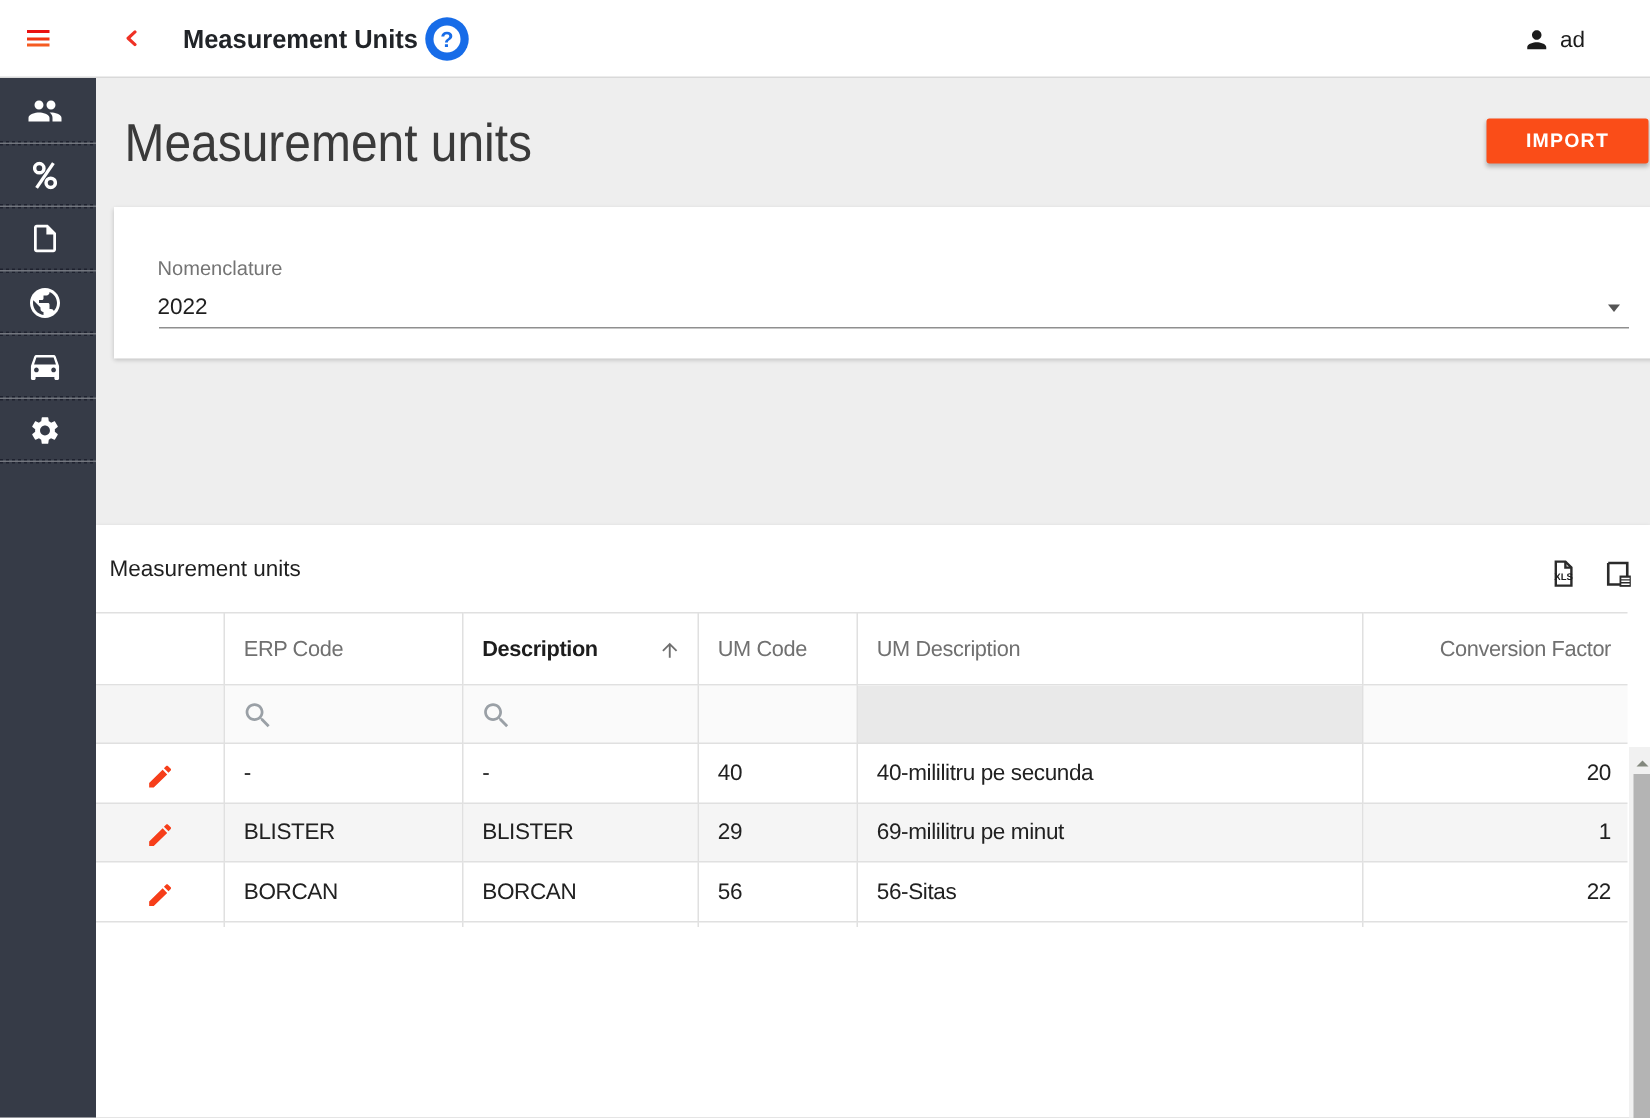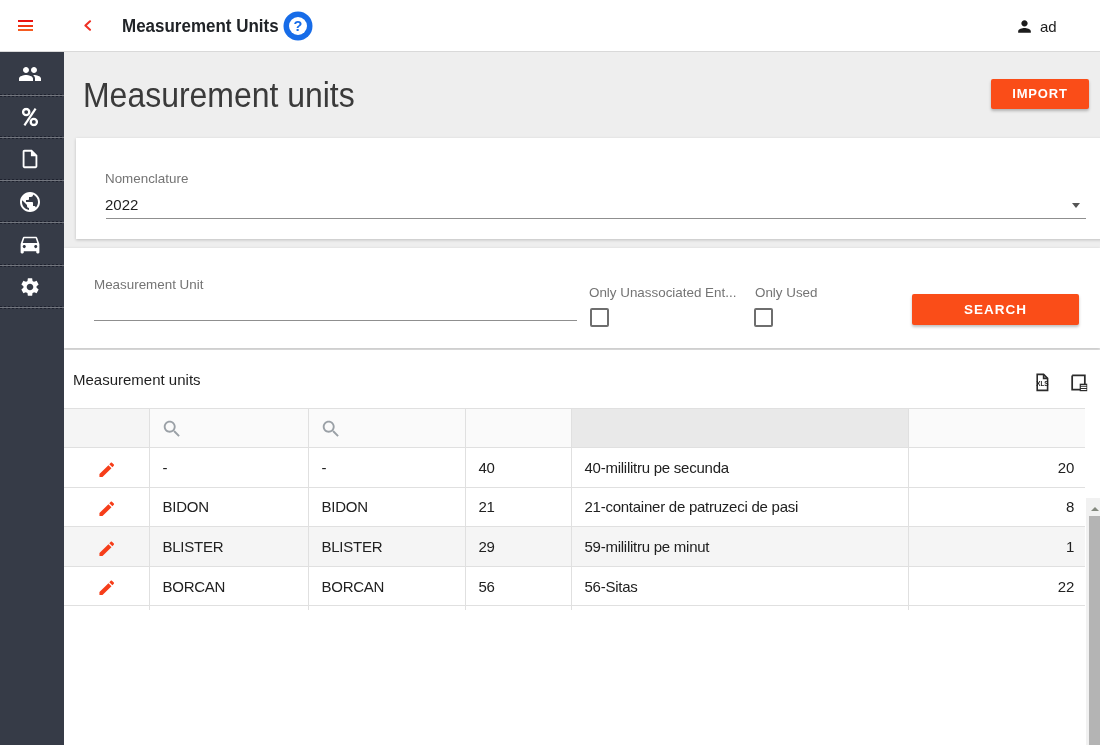--- a/index.html
+++ b/index.html
@@ -31,21 +31,21 @@
     background-repeat:no-repeat; }
   .sideitem svg { position:absolute; left:30px; top:50%;
     transform:translate(-50%,-50%); }
 
   .content { position:absolute; left:64px; top:52px; width:1036px; height:693px; }
   .headband { position:absolute; left:0; top:0; width:1036px; height:86px; background:#eeeeee; }
   .h1 { position:absolute; left:18.5px; top:22.5px; font-size:35.5px; font-weight:400; color:#3a3a3a; transform:scaleX(0.9); transform-origin:left top; }
   .btn { position:absolute; background:#fa4d18; color:#ffffff; font-weight:bold;
     font-size:13px; letter-spacing:0.8px; text-align:center; border-radius:2px;
     font-family:"Liberation Sans", sans-serif; }
-  .importbtn { left:927px; top:27px; width:98px; height:30px; line-height:30px;
+  .importbtn { left:927px; top:27px; width:108px; height:30px; line-height:30px;
     box-shadow:0 2px 3px rgba(0,0,0,0.25); }
 
   .card { position:absolute; left:0; background:#ffffff;
     box-shadow:0 1px 3px rgba(0,0,0,0.2); width:1036px; }
   .card1 { top:86px; height:101px;margin-left:12px; }
   .card2 { top:196px; height:100px; }
   .flabel { position:absolute; font-size:13.4px; color:#747474; }
   .fvalue { position:absolute; font-size:15px; color:#1f1f1f; }
   .uline { position:absolute; height:1px; background:#8f8f8f; }
   .caret { position:absolute; width:0; height:0; border-left:4.5px solid transparent;
@@ -146,29 +146,20 @@
     <div class="btn importbtn">IMPORT</div>
   </div>
 
   <div class="card card1">
     <div class="flabel" style="left:29px; top:33px;">Nomenclature</div>
     <div class="fvalue" style="left:29px; top:58px;">2022</div>
     <div class="uline" style="left:30px; top:80px; width:980px;"></div>
     <div class="caret" style="left:996px; top:65px;"></div>
   </div>
 
-  <div class="card card2">
-    <div class="flabel" style="left:30px; top:28.5px;">Measurement Unit</div>
-    <div class="uline" style="left:30px; top:72px; width:483px;"></div>
-    <div class="flabel" style="left:525px; top:36.5px;">Only Unassociated Ent...</div>
-    <div class="cbx" style="left:526px; top:60px;"></div>
-    <div class="flabel" style="left:691px; top:36.5px;">Only Used</div>
-    <div class="cbx" style="left:690px; top:60px;"></div>
-    <div class="btn searchbtn">SEARCH</div>
-  </div>
 
   <div class="card tablecard">
     <div class="gridtitle">Measurement units</div>
     <svg style="position:absolute; left:968px; top:22px;" width="20" height="20" viewBox="0 0 24 25" fill="none" stroke="#2b2b2b" stroke-width="2">
         <path d="M14 3H6v20h13V8l-5-5z" fill="none"></path>
         <path d="M14 3v5h5" fill="none"></path>
         <text x="12.5" y="18" font-size="8" font-weight="bold" fill="#1d1d1d" stroke="none" text-anchor="middle" font-family="Liberation Sans">XLS</text>
       </svg>
     <svg style="position:absolute; left:1005px; top:23px;" width="19" height="19" viewBox="0 0 24 24">
         <path d="M4 3h16v14" fill="none" stroke="#2b2b2b" stroke-width="2.2"></path>
@@ -180,20 +171,30 @@
     <table class="grid">
       <colgroup>
         <col style="width:85px">
           <col style="width:159px">
           <col style="width:157px">
         <col style="width:106px">
           <col style="width:337px">
           <col style="width:177px">
       </colgroup>
       <tbody>
+          <tr>
+        <th class="noleft"></th>
+        <th>ERP Code</th>
+        <th class="sorted">Description<svg width="15" height="15" viewBox="0 0 24 24" fill="#6f6f6f" style="position:absolute; right:11px; top:17px;">
+                <path d="M4 12l1.41 1.41L11 7.83V20h2V7.83l5.58 5.59L20 12l-8-8-8 8z"></path>
+              </svg></th>
+        <th>UM Code</th>
+        <th>UM Description</th>
+        <th class="num noright">Conversion Factor</th>
+      </tr>
       <tr class="filter">
         <td class="noleft btncol"></td>
         <td>
               <svg width="22" height="22" viewBox="0 0 24 24" fill="#9aa0a6" style="display:block; margin:2px 0 0 -2px;">
                 <path d="M15.5 14h-.79l-.28-.27C15.41 12.59 16 11.11 16 9.5 16 5.91 13.09 3 9.5 3S3 5.91 3 9.5 5.91 16 9.5 16c1.61 0 3.09-.59 4.23-1.57l.27.28v.79l5 4.99L20.49 19l-4.99-5zm-6 0C7.01 14 5 11.99 5 9.5S7.01 5 9.5 5 14 7.01 14 9.5 11.99 14 9.5 14z"></path>
               </svg>
             </td>
         <td>
               <svg width="22" height="22" viewBox="0 0 24 24" fill="#9aa0a6" style="display:block; margin:2px 0 0 -2px;">
                 <path d="M15.5 14h-.79l-.28-.27C15.41 12.59 16 11.11 16 9.5 16 5.91 13.09 3 9.5 3S3 5.91 3 9.5 5.91 16 9.5 16c1.61 0 3.09-.59 4.23-1.57l.27.28v.79l5 4.99L20.49 19l-4.99-5zm-6 0C7.01 14 5 11.99 5 9.5S7.01 5 9.5 5 14 7.01 14 9.5 11.99 14 9.5 14z"></path>
@@ -208,42 +209,30 @@
               <svg class="pencil" width="19.5" height="19.5" viewBox="0 0 24 24" fill="#f63e1a">
                 <path d="M3 17.25V21h3.75L17.81 10.19l-3.75-3.75L3 17.25zM20.71 7.04c.39-.39.39-1.02 0-1.41l-2.34-2.34c-.39-.39-1.02-.39-1.41 0l-1.83 1.83 3.75 3.75 1.83-1.83z"></path>
               </svg>
             </td>
         <td>-</td>
             <td>-</td>
             <td>40</td>
             <td>40-mililitru pe secunda</td>
             <td class="num noright">20</td>
       </tr>
-      <tr>
-        <td class="noleft">
-              <svg class="pencil" width="19.5" height="19.5" viewBox="0 0 24 24" fill="#f63e1a">
-                <path d="M3 17.25V21h3.75L17.81 10.19l-3.75-3.75L3 17.25zM20.71 7.04c.39-.39.39-1.02 0-1.41l-2.34-2.34c-.39-.39-1.02-.39-1.41 0l-1.83 1.83 3.75 3.75 1.83-1.83z"></path>
-              </svg>
-            </td>
-        <td>BIDON</td>
-            <td>BIDON</td>
-            <td>21</td>
-            <td>21-container de patruzeci de pasi</td>
-            <td class="num noright">8</td>
-      </tr>
       <tr class="data-alt">
         <td class="noleft">
               <svg class="pencil" width="19.5" height="19.5" viewBox="0 0 24 24" fill="#f63e1a">
                 <path d="M3 17.25V21h3.75L17.81 10.19l-3.75-3.75L3 17.25zM20.71 7.04c.39-.39.39-1.02 0-1.41l-2.34-2.34c-.39-.39-1.02-.39-1.41 0l-1.83 1.83 3.75 3.75 1.83-1.83z"></path>
               </svg>
             </td>
         <td>BLISTER</td>
             <td>BLISTER</td>
             <td>29</td>
-            <td>59-mililitru pe minut</td>
+            <td>69-mililitru pe minut</td>
             <td class="num noright">1</td>
       </tr>
       <tr>
         <td class="noleft">
               <svg class="pencil" width="19.5" height="19.5" viewBox="0 0 24 24" fill="#f63e1a">
                 <path d="M3 17.25V21h3.75L17.81 10.19l-3.75-3.75L3 17.25zM20.71 7.04c.39-.39.39-1.02 0-1.41l-2.34-2.34c-.39-.39-1.02-.39-1.41 0l-1.83 1.83 3.75 3.75 1.83-1.83z"></path>
               </svg>
             </td>
         <td>BORCAN</td>
             <td>BORCAN</td>

